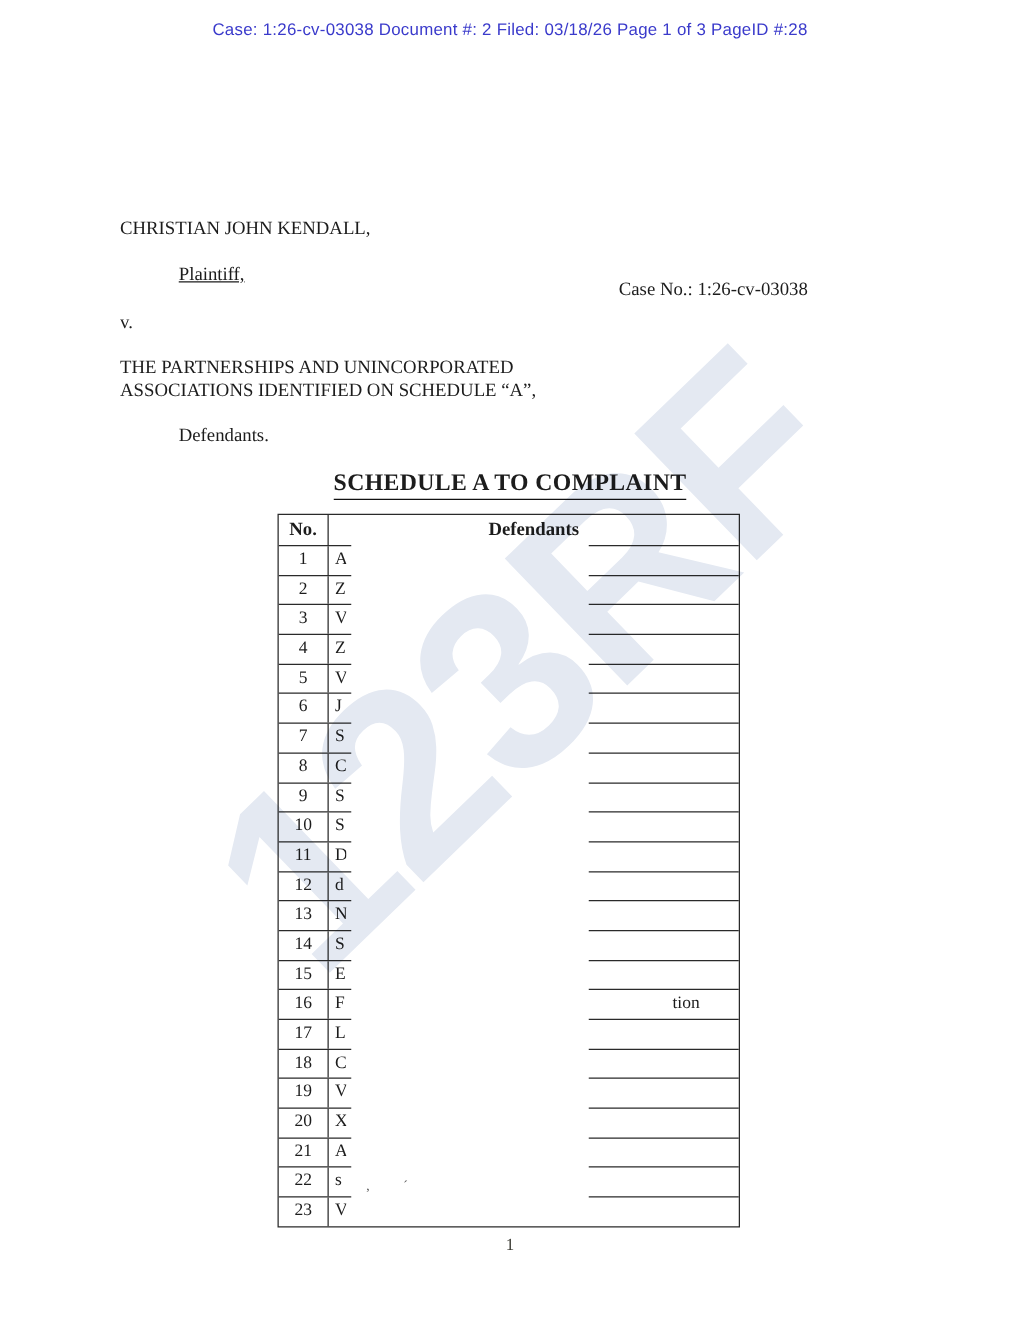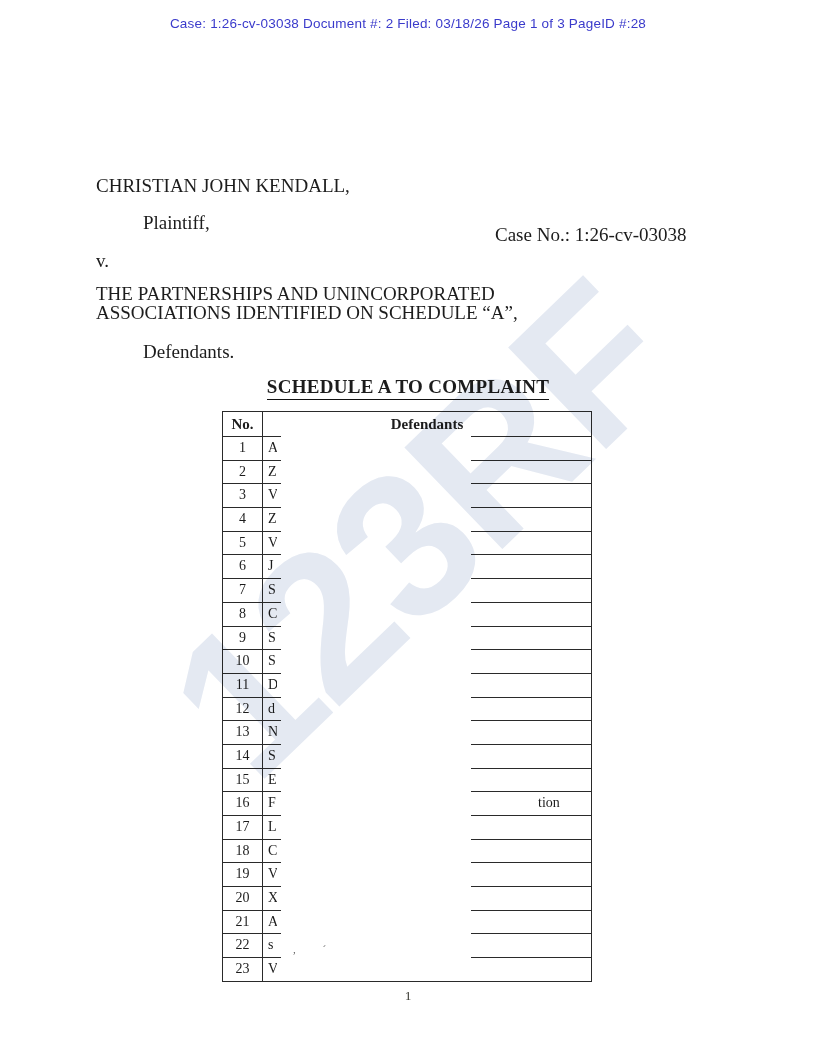--- a/index.html
+++ b/index.html
@@ -33,25 +33,25 @@
     left: 0;
     width: 100%;
     text-align: center;
     font-weight: bold;
     font-size: 14.5px;
     line-height: 19.5px;
     letter-spacing: 0.4px;
   }
   .cap {
     position: absolute;
-    font-size: 19px;
+    font-size: 15px;
     white-space: nowrap;
   }
   .cap-plaintiff-name { left: 96px;  top: 175px; }
-  .cap-plaintiff-role { left: 143px; top: 212px; }
+  .cap-plaintiff-role { left: 143px; top: 212px; text-decoration: underline; }
   .cap-case-no        { left: 495px; top: 212px; margin-top: 12px; }
   .cap-versus         { left: 96px;  top: 250px; }
   .cap-def-lines      { left: 96px;  top: 285px; line-height: 18.5px; }
   .cap-def-role       { left: 143px; top: 341px; }
   .schedule-title {
     position: absolute;
     top: 376px;
     left: 0;
     width: 100%;
     text-align: center;

